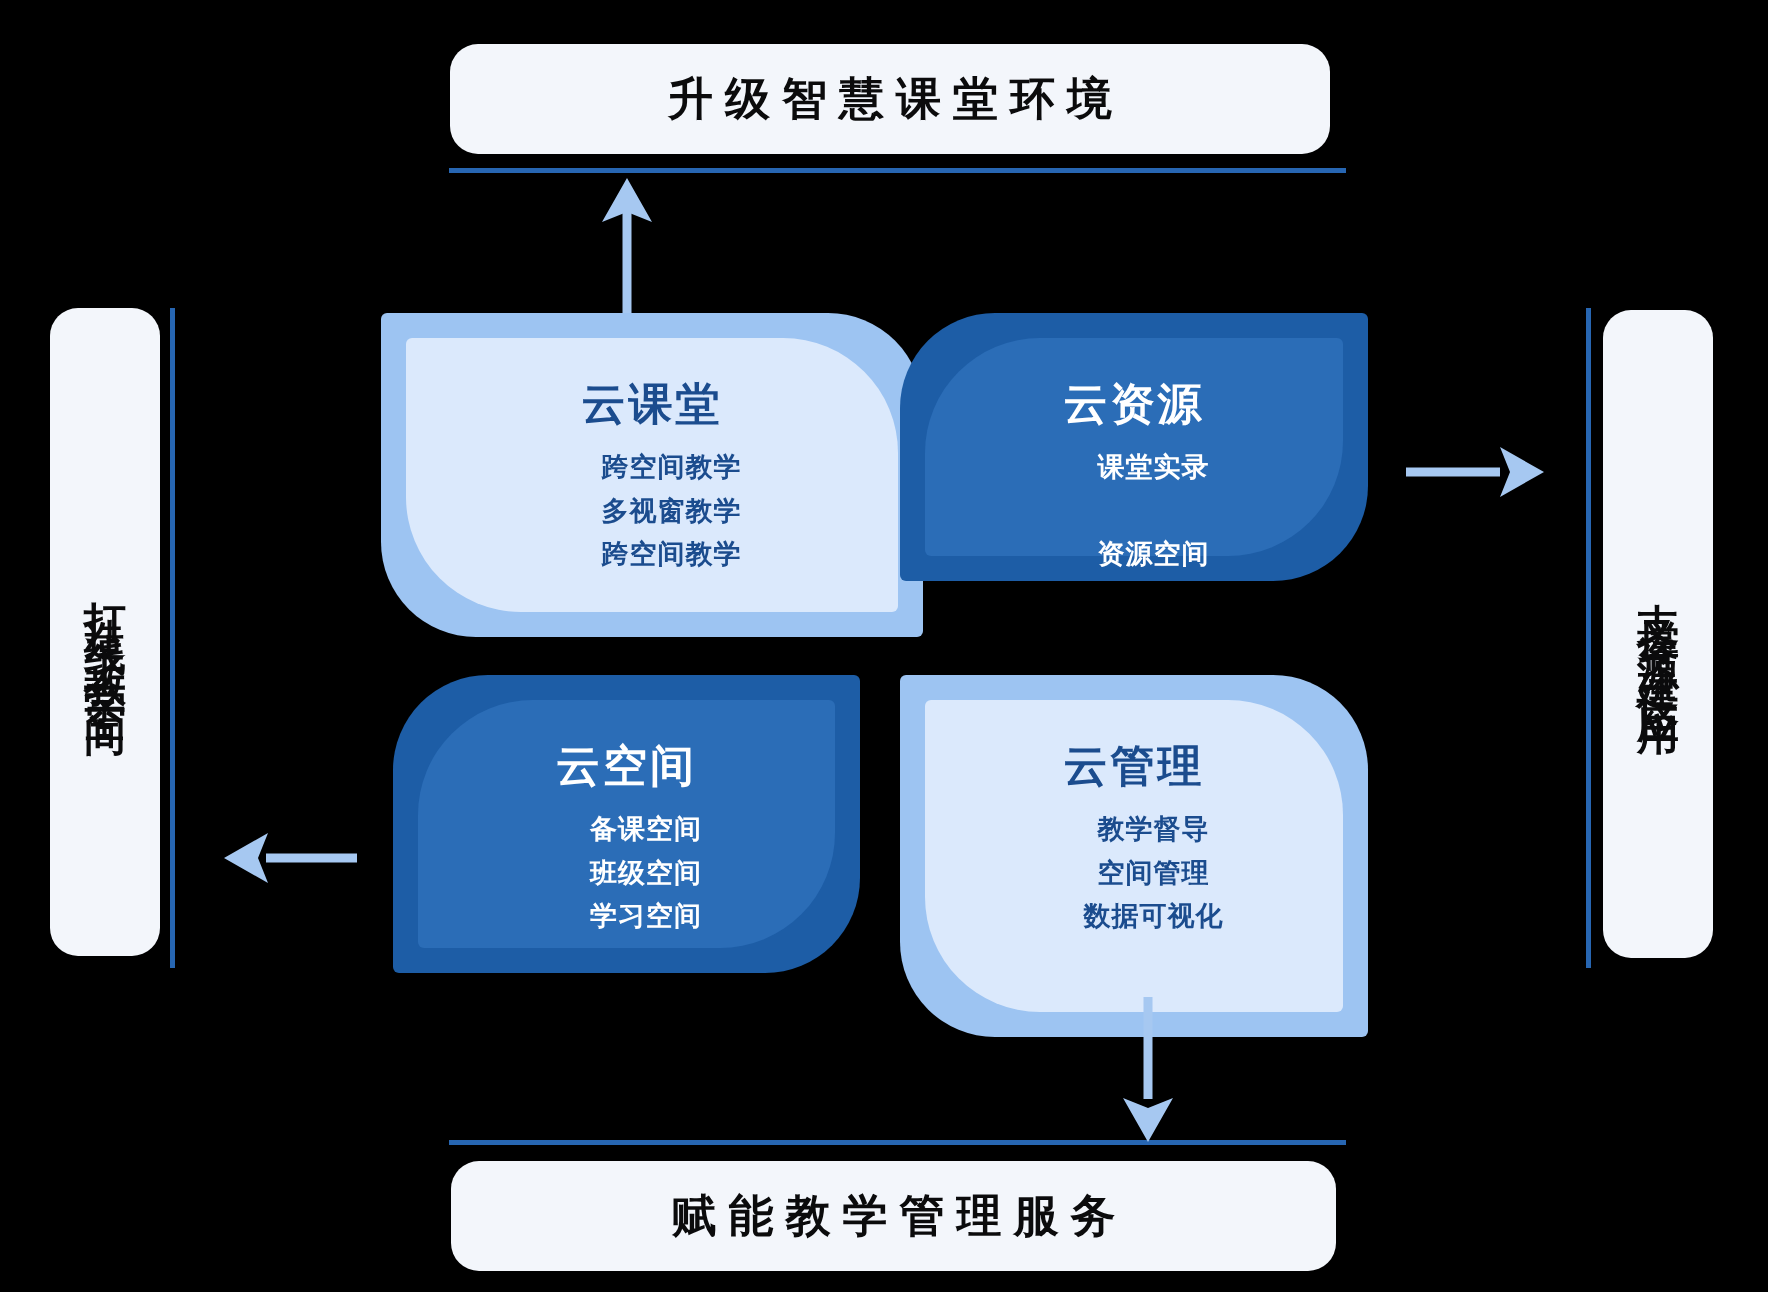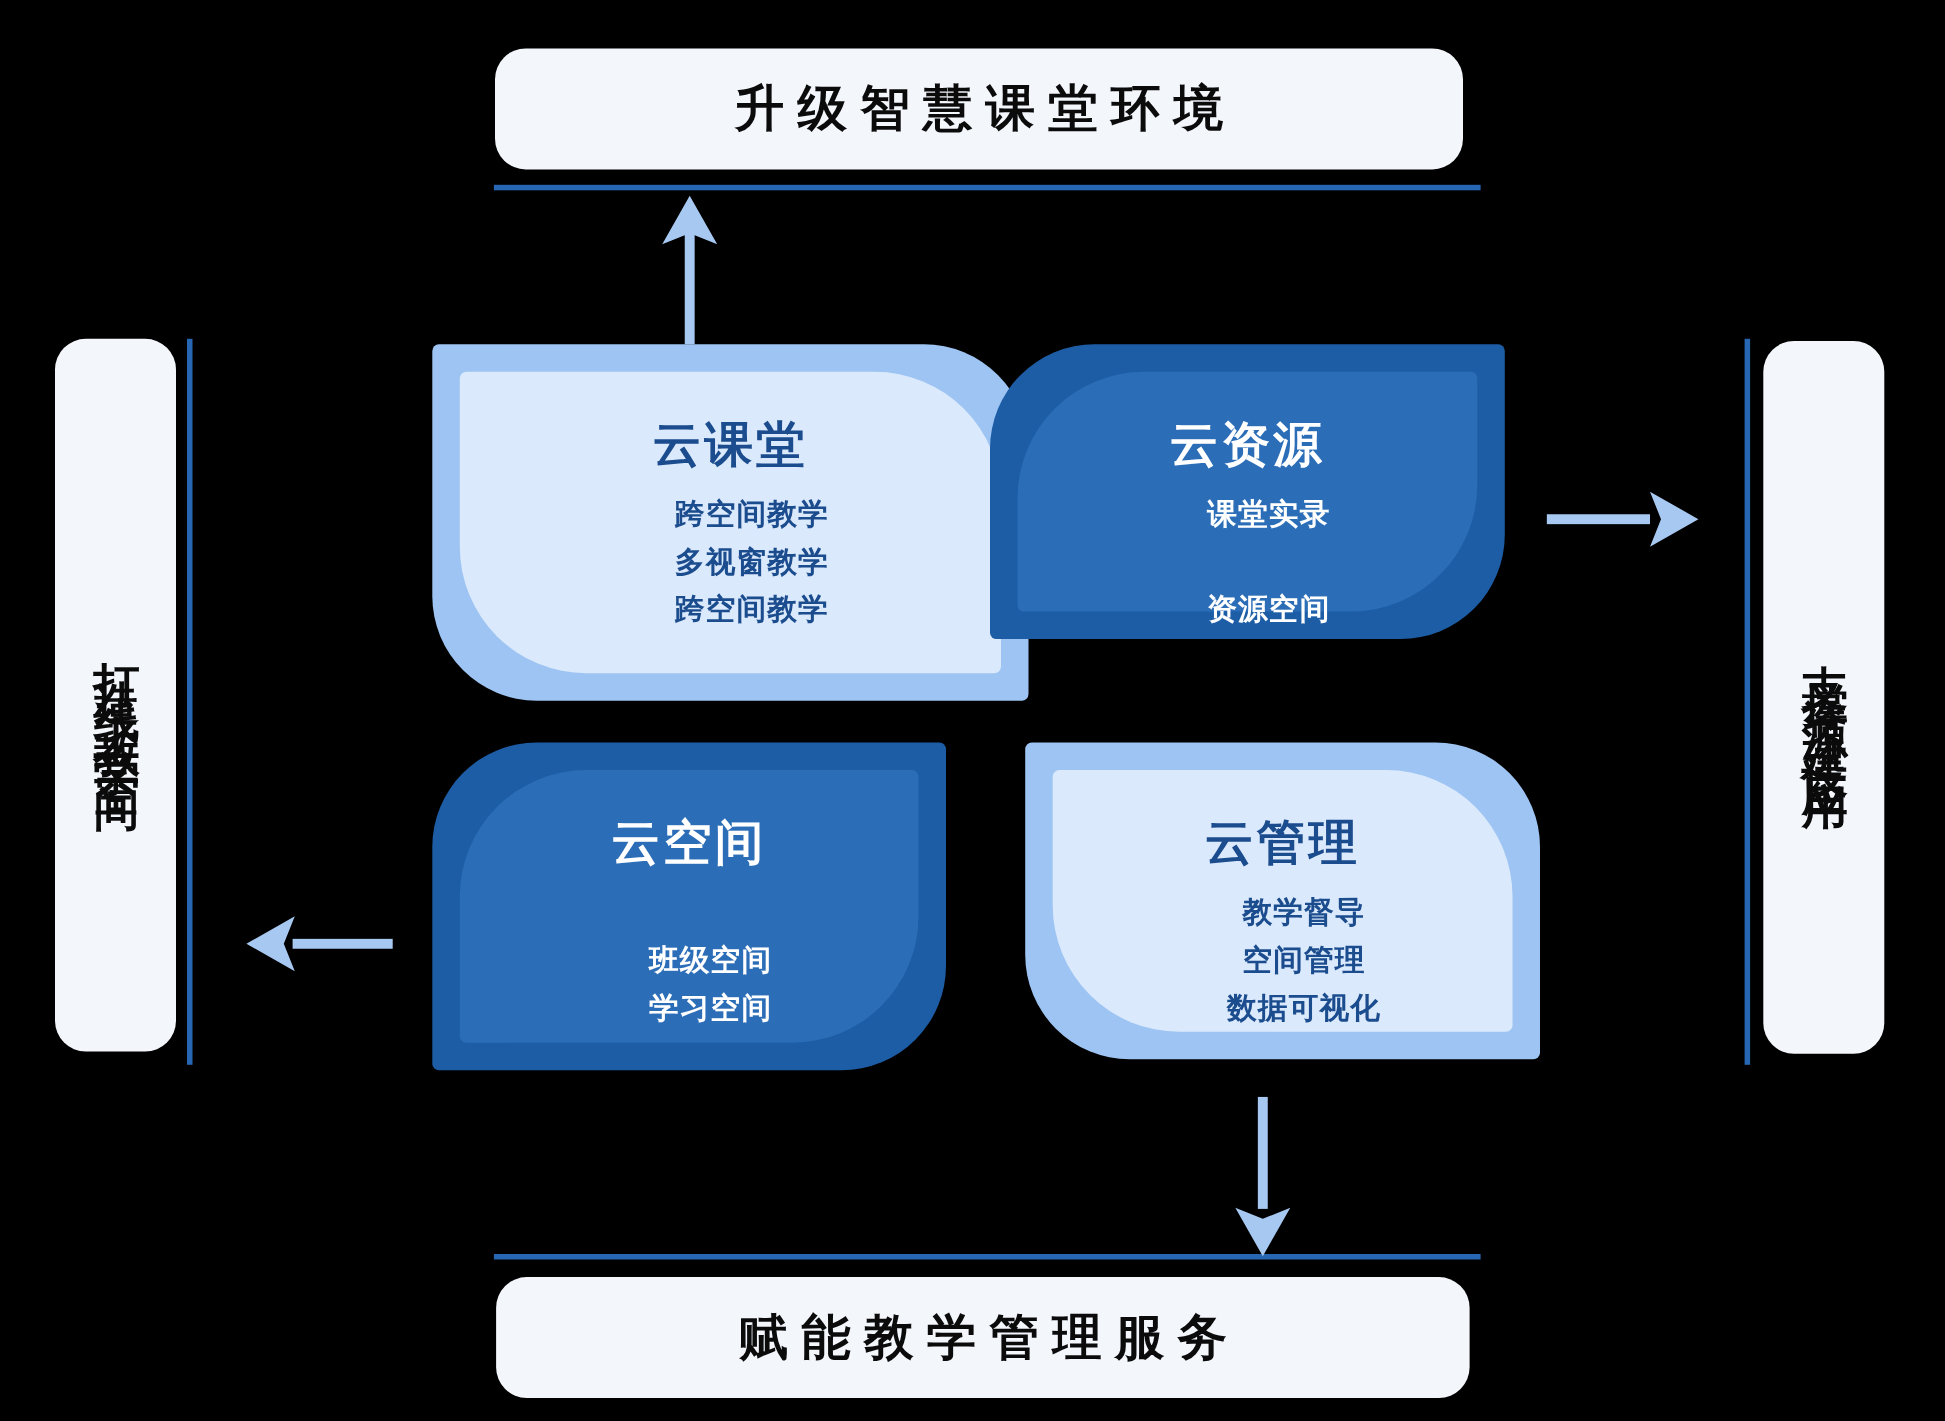--- a/index.html
+++ b/index.html
@@ -70,46 +70,47 @@
   <div class="banner banner-v" style="left:50px;top:308px;">
     <span class="banner-label-v">打造线上教学空间</span>
   </div>
   <div class="line" style="left:170px;top:308px;width:5px;height:660px;"></div>
 
   <div class="line" style="left:1586px;top:308px;width:5px;height:660px;"></div>
   <div class="banner banner-v" style="left:1603px;top:310px;">
     <span class="banner-label-v">支撑资源建设应用</span>
   </div>
 
-  <div class="card light rad-a" style="left:393px;top:313px;width:542px;height:324px;">
+  <div class="card light rad-a" style="left:381px;top:313px;width:542px;height:324px;">
     <div class="card-outer"></div>
     <div class="card-inner"></div>
     <div class="card-title">云课堂</div>
     <div class="card-item item-1">跨空间教学</div>
     <div class="card-item item-2">多视窗教学</div>
     <div class="card-item item-3">跨空间教学</div>
   </div>
 
   <div class="card dark rad-b" style="left:900px;top:313px;width:468px;height:268px;">
     <div class="card-outer"></div>
     <div class="card-inner"></div>
     <div class="card-title">云资源</div>
     <div class="card-item item-1">课堂实录</div>
     <div class="card-item item-3">资源空间</div>
   </div>
 
   <div class="card dark rad-b" style="left:393px;top:675px;width:467px;height:298px;">
     <div class="card-outer"></div>
     <div class="card-inner"></div>
     <div class="card-title">云空间</div>
+    <div class="card-item item-1">备课空间</div>
     <div class="card-item item-2">班级空间</div>
     <div class="card-item item-3">学习空间</div>
   </div>
 
-  <div class="card light rad-a" style="left:932px;top:675px;width:468px;height:288px;">
+  <div class="card light rad-a" style="left:900px;top:675px;width:468px;height:362px;">
     <div class="card-outer"></div>
     <div class="card-inner"></div>
     <div class="card-title">云管理</div>
     <div class="card-item item-1">教学督导</div>
     <div class="card-item item-2">空间管理</div>
     <div class="card-item item-3">数据可视化</div>
   </div>
 
   <svg class="arrow" style="left:600px;top:176px;" width="54" height="140" viewBox="0 0 54 140">
     <polygon points="27,2 52,46 27,36 2,46"></polygon>

